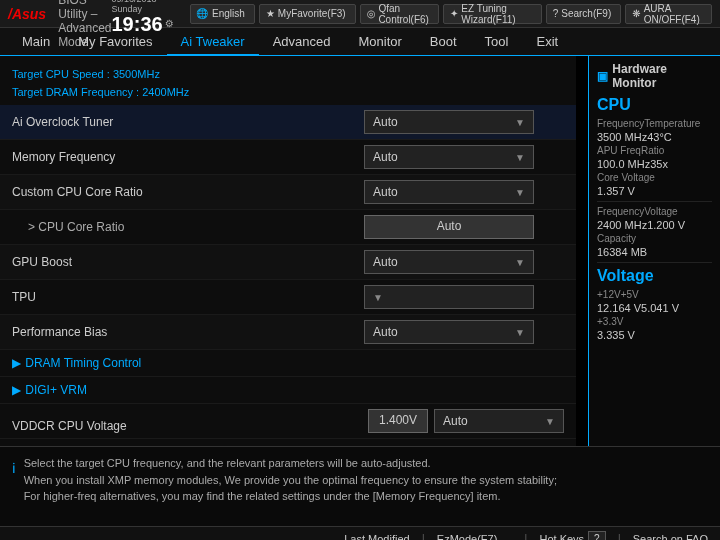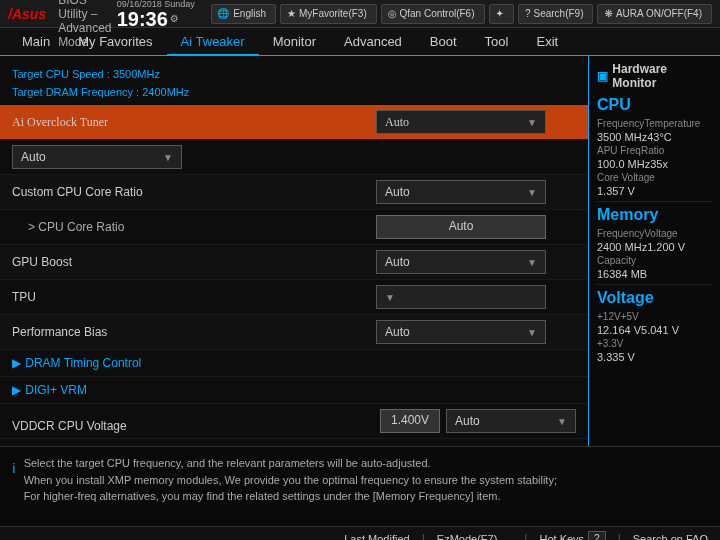--- a/index.html
+++ b/index.html
@@ -75,20 +75,21 @@
     }
     .nav-item.active {
       color: #0af;
       border-bottom: 2px solid #0af;
     }
 
     
     #main-layout {
       display: flex;
       height: 390px;
+      gap: 12px;
     }
 
     
     #left-panel {
       flex: 1;
       background: #0d0d0d;
       padding: 6px 0;
       overflow-y: auto;
     }
     #target-info {
@@ -100,21 +101,21 @@
       line-height: 1.6;
     }
     .settings-row {
       display: flex;
       align-items: center;
       padding: 5px 12px;
       border-bottom: 1px solid #1a1a1a;
       min-height: 32px;
     }
     .settings-row:nth-child(even) { background: #111; }
-    .settings-row.active-row { background: #c2410c; font-family: Liberation Serif, serif; }
+    .settings-row.active-row { background: #0f172a; }
     .row-label {
       flex: 1;
       color: #ccc;
       font-size: 12px;
     }
     .row-label.indent { padding-left: 16px; color: #aaa; }
     .row-select {
       display: flex;
       align-items: center;
       min-width: 200px;
@@ -258,37 +259,38 @@
   <div class="top-btn">
     <span>★</span>
     <span>MyFavorite(F3)</span>
   </div>
   <div class="top-btn">
     <span>◎</span>
     <span>Qfan Control(F6)</span>
   </div>
   <div class="top-btn">
     <span>✦</span>
+    <span>EZ Tuning Wizard(F11)</span>
   </div>
   <div class="top-btn">
     <span>?</span>
     <span>Search(F9)</span>
   </div>
   <div class="top-btn">
     <span>❋</span>
     <span>AURA ON/OFF(F4)</span>
   </div>
 </div>
 
 <div id="nav-menu">
   <div class="nav-item">Main</div>
   <div class="nav-item">My Favorites</div>
   <div class="nav-item active">Ai Tweaker</div>
+  <div class="nav-item">Advanced</div>
   <div class="nav-item">Monitor</div>
-  <div class="nav-item">Advanced</div>
   <div class="nav-item">Boot</div>
   <div class="nav-item">Tool</div>
   <div class="nav-item">Exit</div>
 </div>
 
 <div id="main-layout">
 
   <div id="left-panel">
     <div id="target-info">
       <div class="target-line">Target CPU Speed : 3500MHz</div>
@@ -299,20 +301,21 @@
       <span class="row-label">Ai Overclock Tuner</span>
       <div class="row-select">
         <div class="select-box">
           <span>Auto</span>
           <span class="select-arrow">▼</span>
         </div>
       </div>
     </div>
 
     <div class="settings-row">
+      <span class="row-label">Memory Frequency</span>
       <div class="row-select">
         <div class="select-box">
           <span>Auto</span>
           <span class="select-arrow">▼</span>
         </div>
       </div>
     </div>
 
     <div class="settings-row">
       <span class="row-label">Custom CPU Core Ratio</span>
@@ -411,21 +414,20 @@
     </div>
     <div class="hw-row">
       <span class="hw-label">Core Voltage</span>
     </div>
     <div class="hw-row">
       <span class="hw-value">1.357 V</span>
     </div>
 
     <div class="hw-divider"></div>
 
-    <div class="hw-section-title">Memory</div>
     <div class="hw-row">
       <span class="hw-label">Frequency</span>
       <span class="hw-label">Voltage</span>
     </div>
     <div class="hw-row">
       <span class="hw-value">2400 MHz</span>
       <span class="hw-value">1.200 V</span>
     </div>
     <div class="hw-row">
       <span class="hw-label">Capacity</span>

